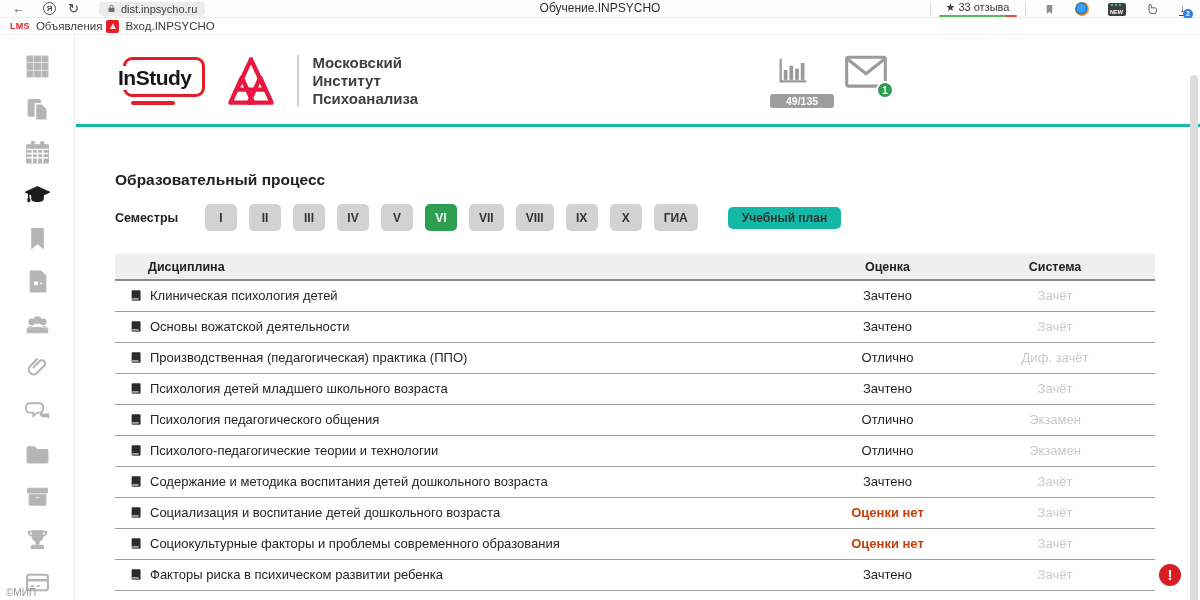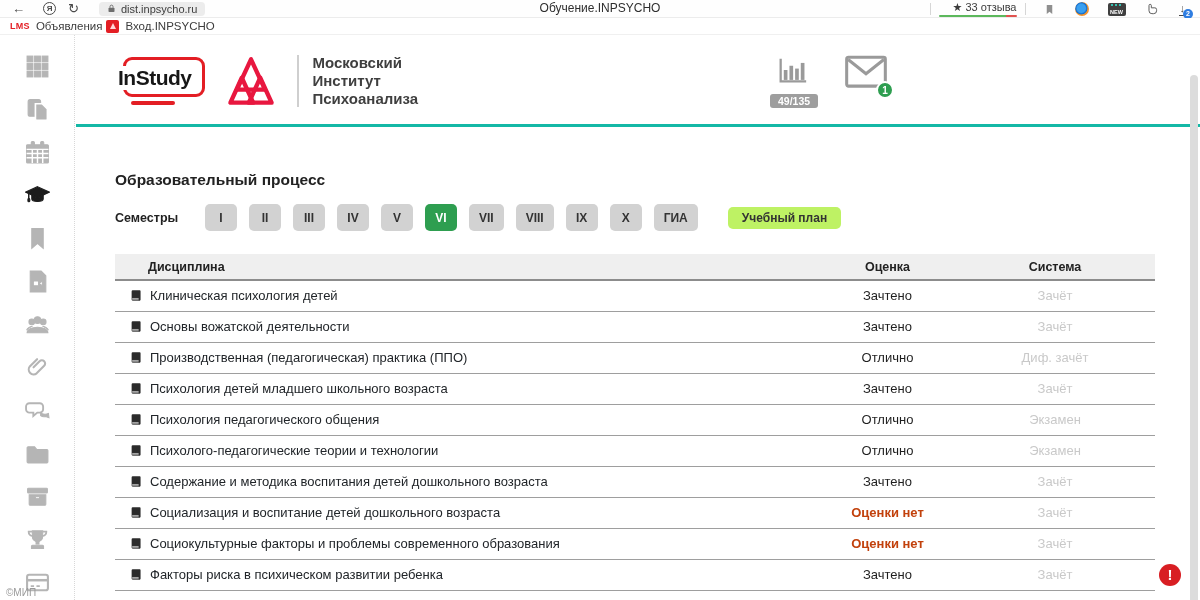--- a/index.html
+++ b/index.html
@@ -13,21 +13,21 @@
   .ya-circle { width:13px; height:13px; border:1.4px solid #4a4a4a; border-radius:50%;
     font-size:8px; font-weight:bold; color:#4a4a4a; display:flex; align-items:center;
     justify-content:center; margin-left:18px; cursor:pointer; }
   .url-pill { display:flex; align-items:center; gap:5px; background:#ececec; border-radius:4px;
     height:14px; padding:0 8px; margin-left:20px; cursor:pointer; }
   .url-text { font-size:11px; color:#3c3c3c; }
   .tab-title { position:absolute; left:50%; transform:translateX(-50%); top:1px;
     font-size:12px; color:#2e2e2e; }
   .top-right { position:absolute; right:0; top:0; height:18px; display:flex; align-items:center; }
   .vsep { width:1px; height:12px; background:#d6d6d6; margin:0 8px; }
-  .reviews { display:flex; flex-direction:column; align-items:flex-end; cursor:pointer; }
+  .reviews { display:flex; flex-direction:column; align-items:center; cursor:pointer; }
   .reviews-label { font-size:11px; color:#3c3c3c; white-space:nowrap; }
   .reviews-bar { width:78px; height:2.5px; margin-top:1px; border-radius:2px;
     background:linear-gradient(to right,#5cb85c 86%,#e0524f 86%); }
   .flag-ic,.hand-ic { margin:0 10px; cursor:pointer; display:flex; }
   .color-circle { width:14px; height:14px; border-radius:50%; margin:0 10px; cursor:pointer;
     background:radial-gradient(circle at 45% 45%, #3aa0f0 0 38%, #1769c7 52%, #f59a2b 60%, #f2622c 100%); }
   .new-ic { width:18px; height:13px; background:#3f3f3f; border-radius:2px; color:#fff;
     font-size:5.5px; font-weight:bold; display:flex; align-items:flex-end; justify-content:center;
     padding-bottom:1px; margin:0 9px; position:relative; cursor:pointer; }
   .new-ic::before { content:""; position:absolute; top:1px; left:3px; width:11px; height:2px;
@@ -69,37 +69,37 @@
   .instudy-text { position:absolute; top:13px; left:0px; font-size:21px; font-weight:800;
     color:#171717; background:#fff; padding:0 3px; letter-spacing:-.5px; }
   .instudy-stand { position:absolute; left:16px; bottom:4px; width:44px; height:4px;
     background:#e31e24; border-radius:2px; }
   .mip-logo { margin-left:18px; cursor:pointer; display:flex; }
   .header-vsep { width:1.5px; height:52px; background:#cfcfcf; margin:0 14px 0 20px; }
   .institute-name { font-size:15px; font-weight:bold; color:#3f3f3f; line-height:1.18; cursor:pointer; }
 
   .stats-widget { position:absolute; left:694px; top:18px; width:44px; text-align:center; cursor:pointer; }
   .stats-badge { display:inline-block; margin-top:2px; background:#9e9e9e; color:#fff;
-    font-size:10.5px; font-weight:bold; border-radius:3px; padding:1px 8px; }
+    font-size:10.5px; font-weight:bold; border-radius:3px; padding:1px 16px; }
   .mail-widget { position:absolute; left:768px; top:20px; width:46px; cursor:pointer; }
   .mail-badge { position:absolute; right:-4px; bottom:-6px; width:18px; height:18px; border-radius:50%;
     background:#2e9e50; border:2px solid #fff; color:#fff; font-size:10px; font-weight:bold;
     display:flex; align-items:center; justify-content:center; }
 
   
   .page-title { margin:44px 0 0 39px; font-size:15.5px; font-weight:bold; color:#222; }
   .semester-row { margin:15px 0 0 39px; display:flex; align-items:center; }
   .semester-label { font-size:12.5px; font-weight:bold; color:#222; width:52px; }
   .sem-buttons { display:flex; gap:12px; margin-left:38px; }
   .sem-btn { min-width:32px; height:27px; padding:0 10px; border:none; border-radius:5px;
     background:#d2d2d2; color:#333; font-family:inherit; font-size:12px; font-weight:bold;
     cursor:pointer; }
   .sem-btn.active { background:#2e9e50; color:#fff; }
   .plan-btn { margin-left:30px; height:22px; padding:0 14px; border:none; border-radius:5px;
-    background:#bef264; color:#333; font-family:inherit; font-size:12px; font-weight:bold; cursor:pointer; }
+    background:#14b8a6; color:#333; font-family:inherit; font-size:12px; font-weight:bold; cursor:pointer; }
 
   .table-wrap { margin:23px 0 0 39px; width:1040px; }
   table { width:100%; border-collapse:collapse; }
   thead th { background:#efefef; font-size:12.5px; font-weight:bold; color:#222;
     height:26px; text-align:left; border-bottom:2px solid #8c8c8c; }
   thead th:first-child { padding-left:33px; }
   thead th.center, td.center { text-align:center; }
   tbody td { height:31px; border-bottom:1px solid #9e9e9e; font-size:13px; color:#212529; }
   .c-disc { padding-left:15px; }
   .book { display:inline-flex; vertical-align:-2px; margin-right:7px; }

